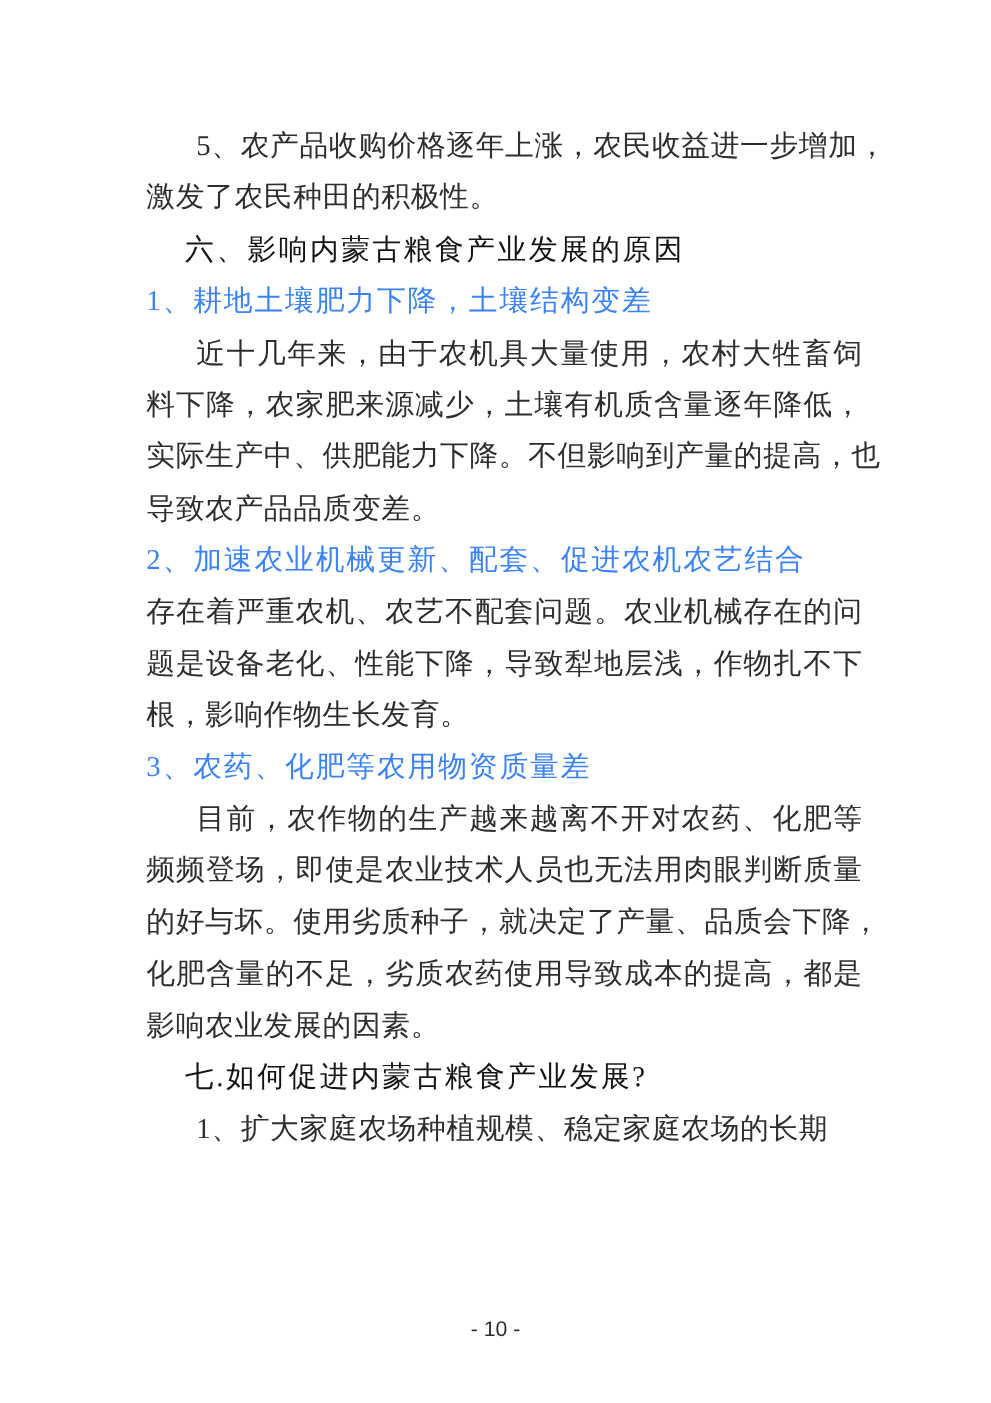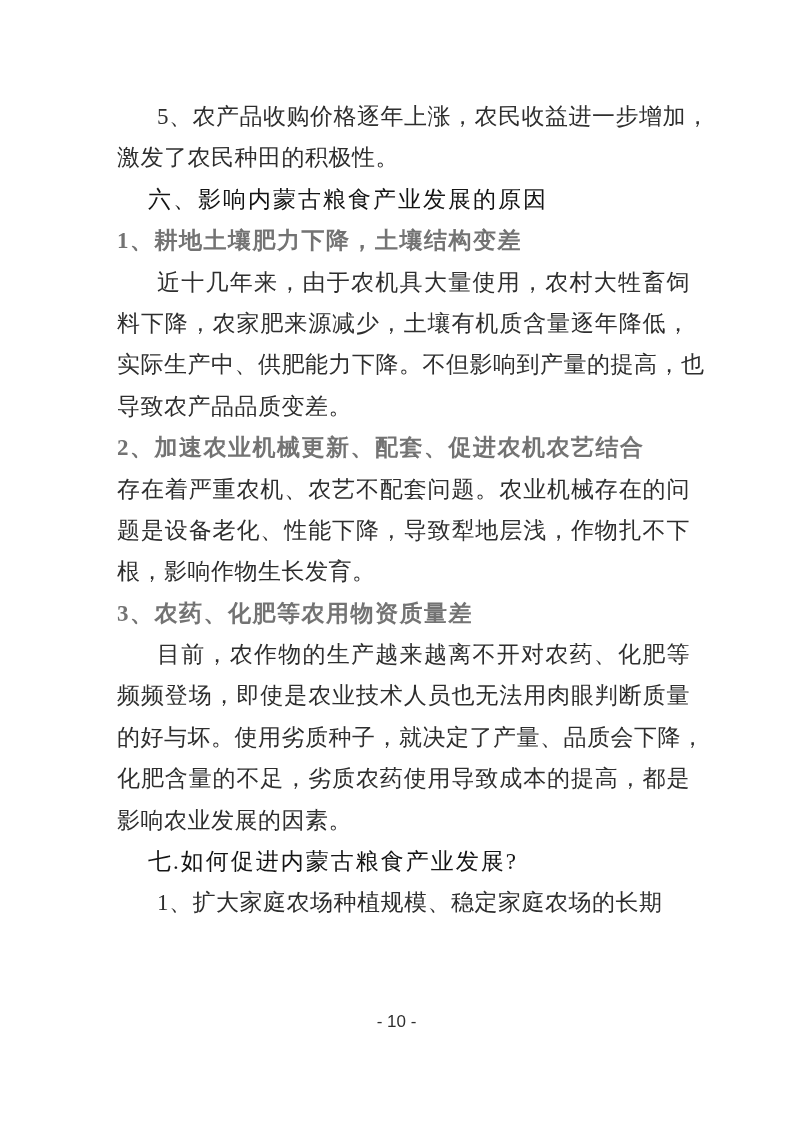--- a/index.html
+++ b/index.html
@@ -26,37 +26,37 @@
     white-space: nowrap;
     text-align: justify;
     text-align-last: justify;
   }
   .line.para-end {
     text-align: left;
     text-align-last: left;
   }
   .line.indent { padding-left: 40px; }
   .line.sub-heading {
-    font-weight: 700;
-    color: #737373;
+    font-weight: 400;
+    color: #3b82f6;
     letter-spacing: 1.5px;
     text-align: left;
     text-align-last: left;
   }
   .line.section-heading {
     font-weight: 400;
     color: #141414;
     letter-spacing: 2px;
     padding-left: 31px;
     text-align: left;
     text-align-last: left;
   }
   .footer {
     position: absolute;
-    top: 1012px;
+    top: 1054px;
     left: 0;
     width: 100%;
     text-align: center;
     font-family: "Liberation Sans", "DejaVu Sans", sans-serif;
     font-size: 17px;
     color: #2e2e2e;
   }
 </style>
 </head>
 <body>

